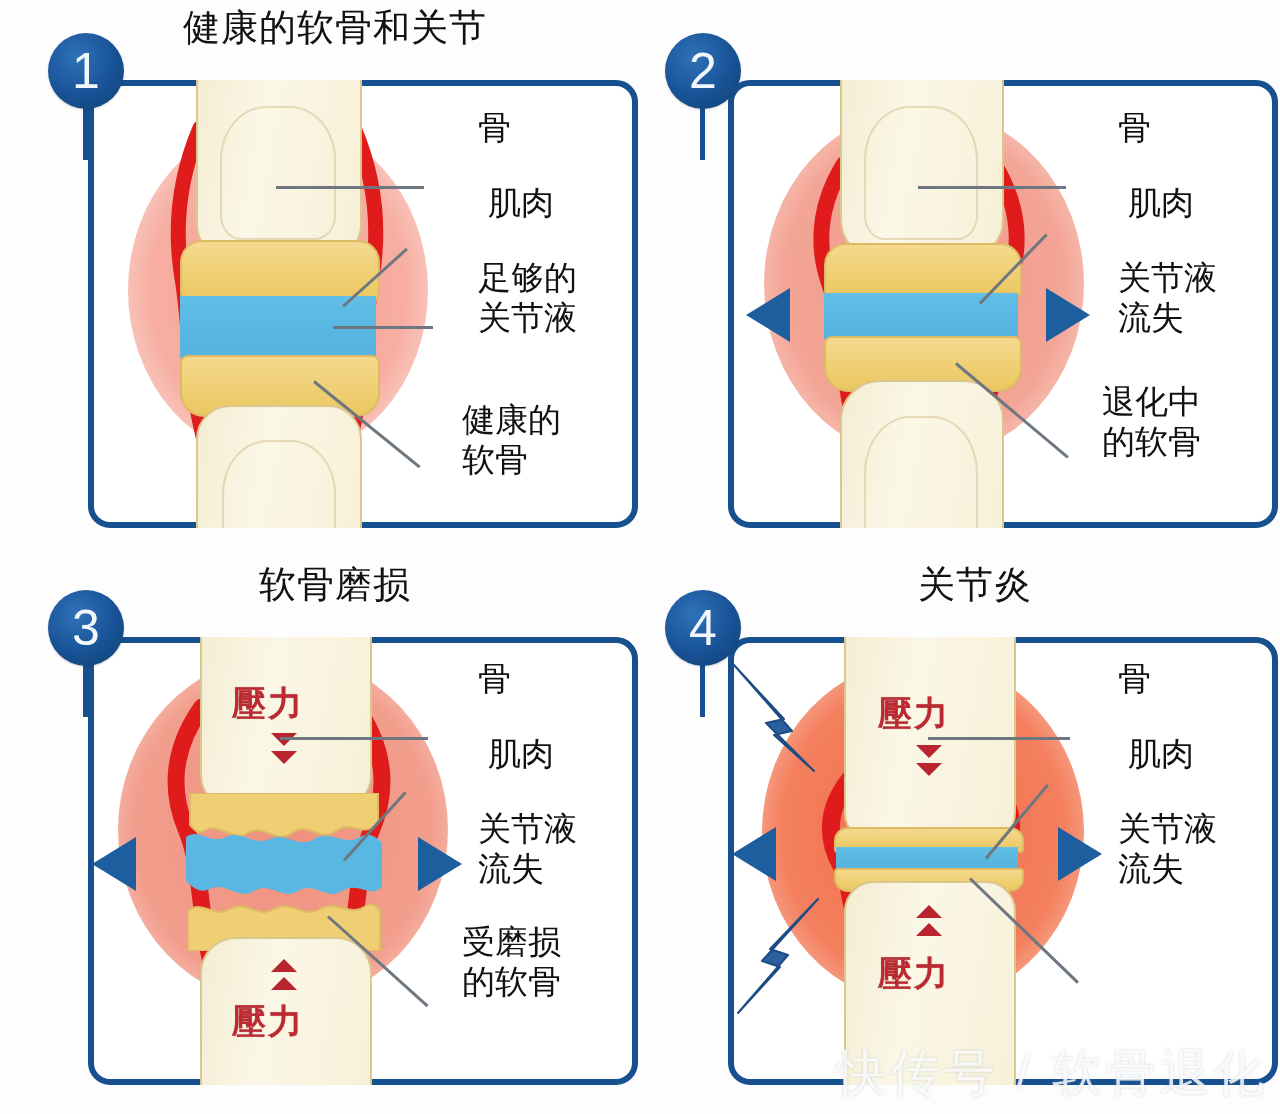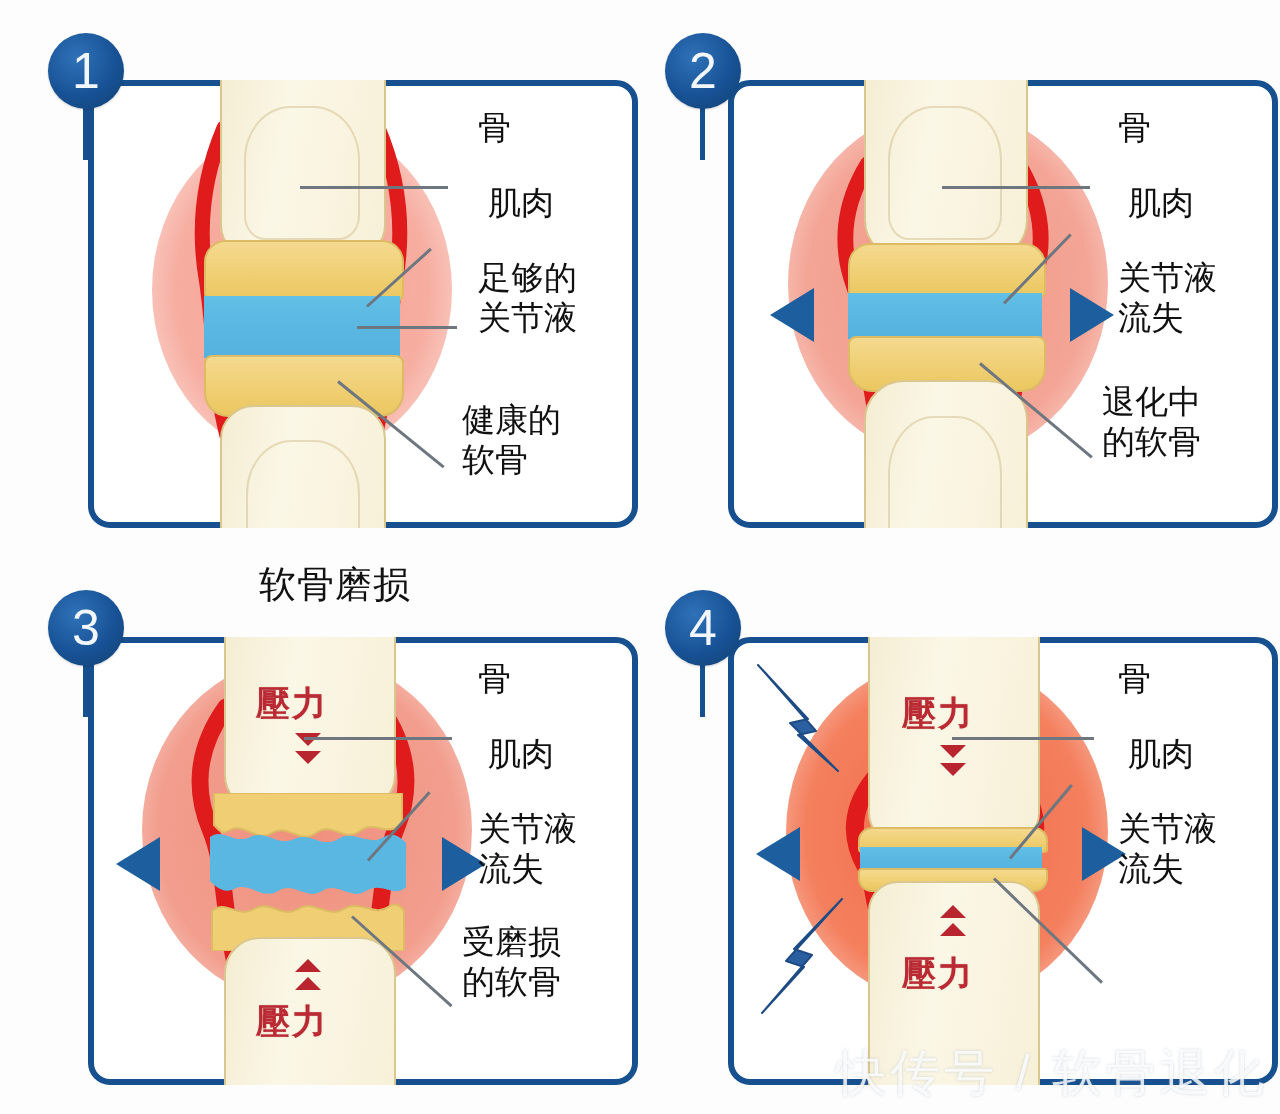--- a/index.html
+++ b/index.html
@@ -50,21 +50,21 @@
   .frame{
     position:absolute;
     left:88px;top:80px;width:550px;height:448px;
     border:6px solid #17508f;
     border-radius:22px;
     background:#fff;
     box-sizing:border-box;
   }
   .stage{
     position:absolute;left:88px;top:80px;width:550px;height:448px;
-    overflow:hidden;border-radius:5px;margin-left:24px;
+    overflow:hidden;border-radius:5px;
   }
   .halo{
     position:absolute;border-radius:50%;
   }
   .bone{
     position:absolute;
     background:linear-gradient(100deg,#f4edd3 0%,#fbf7e6 38%,#f7f0d8 100%);
     border:2px solid #d9c78d;
   }
   .bone-inner{
@@ -126,20 +126,21 @@
     z-index:9;white-space:nowrap;font-weight:500;
   }
   svg{display:block;}
 </style>
 </head>
 <body>
 
 <div class="grid">
 
   <div class="panel">
+    <div class="panel-title shift">健康的软骨和关节</div>
     <div class="badge-stem s1"></div>
     <div class="badge b1">1</div>
     <div class="frame"></div>
 
     <div class="stage">
 
       <div class="halo" style="left:40px;top:40px;width:300px;height:340px;background:radial-gradient(ellipse at 50% 50%, rgba(244,150,133,.92) 0%, rgba(245,160,145,.85) 60%, rgba(248,185,175,.55) 85%, rgba(255,255,255,0) 100%);"></div>
 
       <svg class="muscle" style="left:60px;top:30px;" width="80" height="360" viewBox="0 0 80 360">
         <path d="M52,18 C30,70 26,120 34,168 C42,216 40,268 56,330" stroke="#e01b1b" stroke-width="15" fill="none" stroke-linecap="round"></path>
@@ -265,20 +266,21 @@
 
     <div class="lbl" style="left:478px;top:102px;">骨</div>
     <div class="lbl" style="left:488px;top:177px;">肌肉</div>
     <div class="lbl" style="left:478px;top:252px;">关节液
 流失</div>
     <div class="lbl" style="left:462px;top:365px;">受磨损
 的软骨</div>
   </div>
 
   <div class="panel">
+    <div class="panel-title shift">关节炎</div>
     <div class="badge-stem s4" style="left:60px;top:100px;"></div>
     <div class="badge b4" style="left:25px;top:33px;">4</div>
     <div class="frame"></div>
 
     <div class="stage">
       <div class="halo" style="left:34px;top:22px;width:322px;height:346px;background:radial-gradient(ellipse at 50% 50%, rgba(242,102,63,.96) 0%, rgba(243,118,82,.93) 62%, rgba(246,160,135,.62) 88%, rgba(255,255,255,0) 100%);"></div>
 
       <svg class="muscle" style="left:80px;top:130px;" width="70" height="160" viewBox="0 0 70 160">
         <path d="M42,12 C18,42 18,72 34,100 C44,118 40,134 48,148" stroke="#e01b1b" stroke-width="18" fill="none" stroke-linecap="round"></path>
       </svg>

